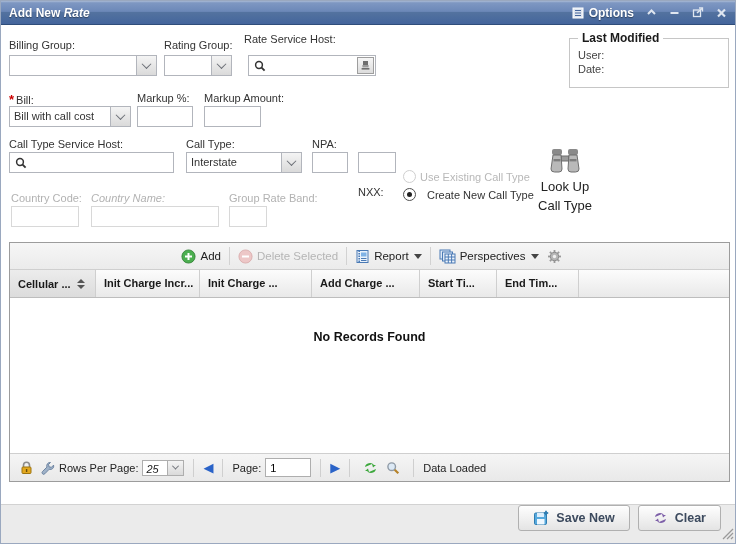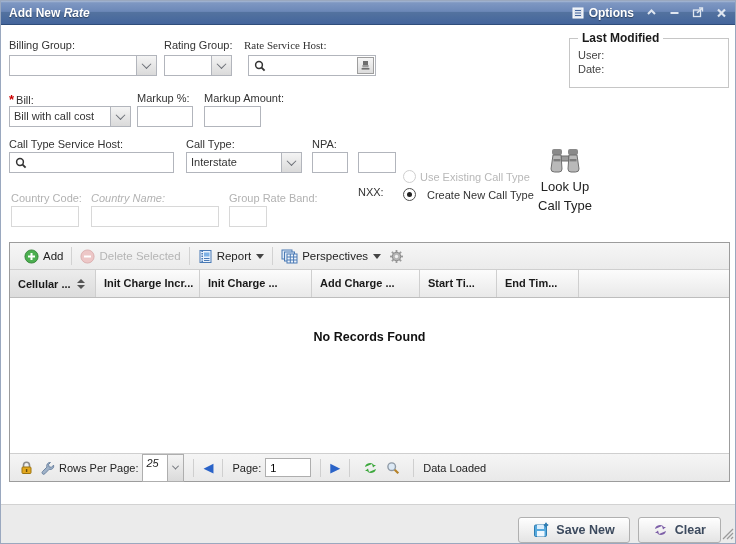--- a/index.html
+++ b/index.html
@@ -44,51 +44,51 @@
   .radio.dis .circ { border-color:#cfcfcf; }
   .radio.dis { color:#b8b8b8; }
   .radio.sel .circ { border-color:#4f4f4f; }
   .radio.sel .circ::after { content:""; position:absolute; left:3px; top:3px; width:5px; height:5px; border-radius:50%; background:#222; }
 
   .lookup { position:absolute; left:528px; top:146px; width:72px; text-align:center; cursor:pointer; }
   .lookup .cap { font-size:13px; color:#222; line-height:19px; }
 
   
   .grid { position:absolute; left:8px; top:241px; width:721px; height:240px; border:1px solid #9c9c9c; background:#fff; display:flex; flex-direction:column; }
-  .gtoolbar { height:27px; background:linear-gradient(#f6f6f6,#ebebeb); border-bottom:1px solid #cfcfcf; display:flex; align-items:center; justify-content:flex-start; padding:0 6px; }
+  .gtoolbar { height:27px; background:linear-gradient(#f6f6f6,#ebebeb); border-bottom:1px solid #cfcfcf; display:flex; align-items:center; justify-content:center; padding:0 6px; }
   .tool { display:flex; align-items:center; margin-left:8px; cursor:pointer; color:#222; font-size:11.5px; }
   .tool .ic { margin-right:4px; display:flex; }
   .tool.dis { color:#b5b5b5; cursor:default; }
   .tsep { width:1px; height:18px; background:#d2d2d2; margin-left:8px; }
   .caret-down { width:0; height:0; border-left:4px solid transparent; border-right:4px solid transparent; border-top:5px solid #444; margin-left:5px; }
 
   .ghead { height:28px; background:linear-gradient(#fcfcfc,#e9e9e9); border-bottom:1px solid #bdbdbd; display:flex; font-weight:bold; color:#1a1a1a; }
   .hcell { border-right:1px solid #cfcfcf; padding:7px 0 0 8px; white-space:nowrap; overflow:hidden; text-overflow:ellipsis; }
   .hcell.sorted { background:linear-gradient(#ececec,#dcdcdc); display:flex; align-items:center; padding-top:0; }
   .hcell.fill { flex:1; border-right:none; }
   .c0{width:86px;} .c1{width:104px;} .c2{width:111px;} .c3{width:112px;} .c4{width:108px;} .c5{width:77px;} .c6{width:82px;}
   .sort { display:inline-flex; flex-direction:column; margin-left:6px; }
   .sort .up { width:0;height:0;border-left:4px solid transparent;border-right:4px solid transparent;border-bottom:4px solid #555; margin-bottom:2px; }
   .sort .dn { width:0;height:0;border-left:4px solid transparent;border-right:4px solid transparent;border-top:4px solid #555; }
 
   .gbody { flex:1; position:relative; background:#fff; }
   .norec { position:absolute; left:0; right:0; top:32px; text-align:center; font-weight:bold; font-size:12.5px; color:#111; }
 
   .gfoot { height:28px; background:linear-gradient(#f5f5f5,#e9e9e9); border-top:1px solid #cfcfcf; display:flex; align-items:center; padding:0 6px; color:#222; }
   .gfoot .sep { width:1px; height:18px; background:#cfcfcf; margin:0 9px; }
-  .mini-combo { width:42px; height:28px; border:1px solid #aeaeae; background:#fff; display:flex; margin-left:4px;font-style:italic; }
+  .mini-combo { width:42px; height:16px; border:1px solid #aeaeae; background:#fff; display:flex; margin-left:4px;font-style:italic; }
   .mini-combo .v { flex:1; padding:2px 3px; }
   .mini-combo .b { width:16px; border-left:1px solid #aeaeae; background:linear-gradient(#f4f4f4,#dadada); display:flex; align-items:center; justify-content:center; }
   .mini-combo .chev { width:5px; height:5px; }
   .page-input { width:46px; height:19px; border:1px solid #aeaeae; font:11px "Liberation Sans",sans-serif; padding:0 4px; margin-left:4px; }
   .nav-arrow { color:#2a63c8; font-size:13px; cursor:pointer; line-height:1; }
   .ficon { display:flex; margin:0 4px; cursor:pointer; }
 
   
-  .botbar { position:absolute; left:0; bottom:0; width:100%; height:39px; background:#ebebeb; border-top:1px solid #d2d2d2; display:flex; align-items:flex-end; justify-content:flex-end; padding:0 14px; }
+  .botbar { position:absolute; left:0; bottom:0; width:100%; height:39px; background:#ebebeb; border-top:1px solid #d2d2d2; display:flex; align-items:flex-start; justify-content:flex-end; padding:0 14px; }
   .pbtn { height:26px; border:1px solid #b0b0b0; border-radius:3px; background:linear-gradient(#fefefe,#e4e4e4); display:flex; align-items:center; padding:0 14px; margin-left:8px; cursor:pointer;
           font-weight:bold; font-size:12.5px; color:#3c4a5e; box-shadow:0 1px 0 rgba(255,255,255,.8) inset; }
   .pbtn .ic { margin-right:7px; display:flex; }
   .grip { position:absolute; right:1px; bottom:1px; }
 </style>
 </head>
 <body>
 
 <div class="window">
 
@@ -148,21 +148,21 @@
   </div>
 
   <div class="lbl" style="left:163px; top:38px;">Rating Group:</div>
   <div class="combo" style="left:163px; top:54px; width:68px;">
     <span class="val"></span>
     <span class="btn">
         <span class="chev"></span>
       </span>
   </div>
 
-  <div class="lbl" style="left:243px; top:38px;font-family:Liberation Serif, serif;">Rate Service Host:</div>
+  <div class="lbl" style="left:243px; top:32px;">Rate Service Host:</div>
   <div class="tinput search" style="left:247px; top:54px; width:128px;">
     <span class="search-glyph"><svg width="12" height="12" viewBox="0 0 12 12">
           <circle cx="5" cy="5" r="3.4" fill="none" stroke="#333" stroke-width="1.5"></circle>
           <line x1="7.6" y1="7.6" x2="10.6" y2="10.6" stroke="#333" stroke-width="1.8"></line>
         </svg></span>
     <input type="text" style="">
     <span class="side-btn">
         <svg width="11" height="11" viewBox="0 0 11 11">
           <rect x="3" y="1" width="5" height="4" fill="#6e6e6e"></rect>
           <rect x="2.4" y="5" width="6.2" height="2.4" fill="#9a9a9a"></rect>

